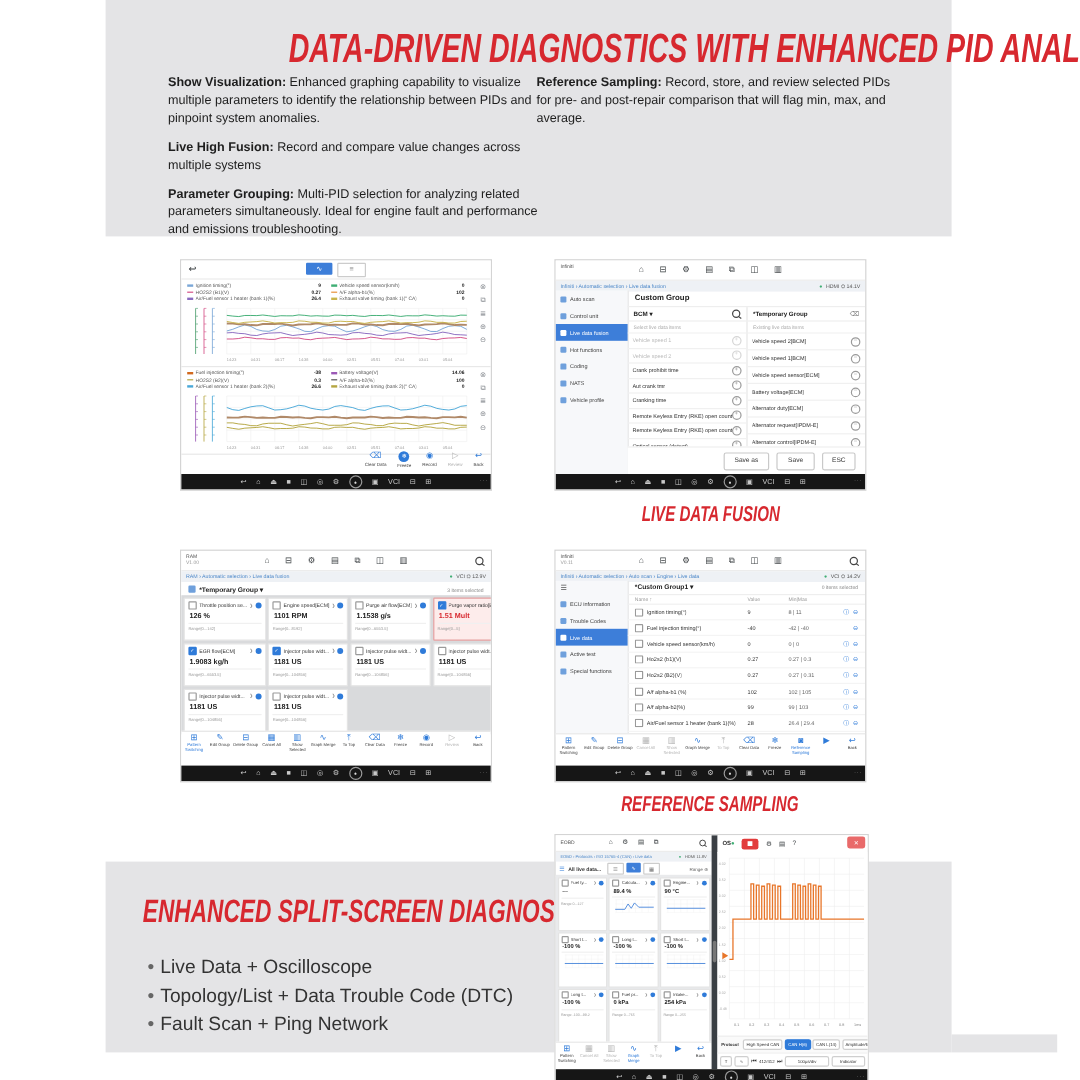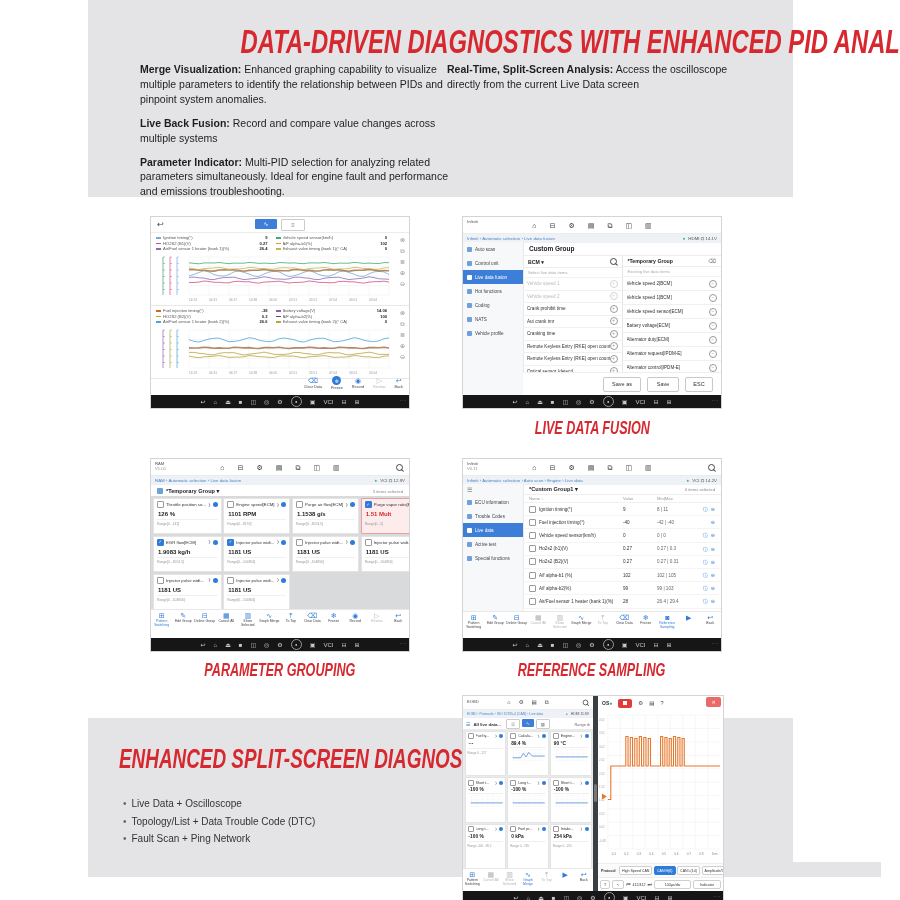--- a/index.html
+++ b/index.html
@@ -7,21 +7,21 @@
   .abs{position:absolute;}
   .gpanel{background:#e4e4e6;}
   .red{color:#d7282f;}
   .cond{font-weight:bold;font-style:italic;white-space:nowrap;}
   .cond>span{display:inline-block;transform:scaleX(.70);transform-origin:center;}
   .cond-l>span{transform-origin:left center;}
   .feat{font-size:10.5px;line-height:1.42;color:#1e1e1e;}
   .feat p{margin:0 0 9px 0;}
   .feat b{font-weight:bold;}
   .cap{font-size:18px;text-align:center;}
-  .bullets{font-size:10px;color:#333;line-height:1.0;}
+  .bullets{font-size:16px;color:#333;line-height:1.0;}
   .bullets div{margin-bottom:7.5px;}
   .bullets .dot{color:#666;margin-right:5px;}
   .shot{position:absolute;background:#fff;border:1px solid #d4d4d4;box-sizing:border-box;overflow:hidden;}
   .anav{position:absolute;left:0;right:0;bottom:0;height:13px;background:#161616;display:flex;align-items:center;justify-content:center;gap:8px;}
   .anav span{color:#c9c9c9;font-size:6px;line-height:1;}
   .anav .cam{width:9px;height:9px;border:1px solid #999;border-radius:50%;display:flex;align-items:center;justify-content:center;flex:none;}
   .anav .stat{position:absolute;right:3px;top:4px;font-size:4px;color:#aaa;}
   .tbar{height:16px;display:flex;align-items:center;border-bottom:1px solid #ececec;position:relative;background:#fff;}
   .ticons{position:absolute;left:0;right:0;display:flex;justify-content:center;gap:13px;color:#3c4043;font-size:7px;line-height:1;}
   .dev{position:absolute;left:4px;top:3px;font-size:4.2px;color:#555;line-height:1.15;z-index:2;}
@@ -65,26 +65,26 @@
 
 <div id="page">
 
   <div class="abs gpanel" style="left:88px;top:0;width:705px;height:197px;"></div>
   <div class="abs gpanel" style="left:88px;top:718px;width:705px;height:159px;"></div>
   <div class="abs gpanel" style="left:793px;top:862px;width:88px;height:15px;"></div>
 
   <div class="abs cond red" style="left:88px;top:22px;width:705px;font-size:34px;text-align:center;"><span>DATA-DRIVEN DIAGNOSTICS WITH ENHANCED PID ANALYSIS</span></div>
 
   <div class="abs feat" id="feat-left" style="left:140px;top:62px;width:310px;">
-      <p><b>Merge Visualization:</b> Enhanced graphing capability to visualize multiple parameters to identify the relationship between PIDs and pinpoint system anomalies.</p>
-      <p><b>Live Back Fusion:</b> Record and compare value changes across multiple systems</p>
-      <p><b>Parameter Indicator:</b> Multi-PID selection for analyzing related parameters simultaneously. Ideal for engine fault and performance and emissions troubleshooting.</p>
+      <p><b>Show Visualization:</b> Enhanced graphing capability to visualize multiple parameters to identify the relationship between PIDs and pinpoint system anomalies.</p>
+      <p><b>Live High Fusion:</b> Record and compare value changes across multiple systems</p>
+      <p><b>Parameter Grouping:</b> Multi-PID selection for analyzing related parameters simultaneously. Ideal for engine fault and performance and emissions troubleshooting.</p>
     </div>
   <div class="abs feat" id="feat-right" style="left:447px;top:62px;width:302px;">
-      <p><b>Real-Time, Split-Screen Analysis:</b> Access the oscilloscope directly from the current Live Data screen</p>
+      <p><b>Reference Sampling:</b> Record, store, and review selected PIDs for pre- and post-repair comparison that will flag min, max, and average.</p>
     </div>
 
   <div class="shot" id="shot1" style="left:150px;top:216px;width:260px;height:193px;">
     <div class="tbar" style="height:15px;">
       <span style="position:absolute;left:6px;font-size:8px;color:#3c4043;">↩</span>
       <div style="position:absolute;left:0;right:0;display:flex;justify-content:center;gap:4px;">
         <span style="width:22px;height:10px;background:#3d7ed9;color:#fff;font-size:6px;display:flex;align-items:center;justify-content:center;border-radius:1px;">∿</span>
         <span style="width:22px;height:10px;border:1px solid #ccc;color:#888;font-size:6px;display:flex;align-items:center;justify-content:center;border-radius:1px;">≡</span>
       </div>
     </div>
@@ -674,21 +674,20 @@
         <span class="cam">
           <span style="font-size: 4px; color: rgb(221, 221, 221);">●</span>
         </span>
         <span>▣</span>
         <span>VCI</span>
         <span>⊟</span>
         <span>⊞</span>
         <span class="stat">· · ·</span>
       </div>
   </div>
-  <div class="abs cap cond red" style="left:150px;top:660px;width:260px;"><span>PARAMETER GROUPING</span></div>
 
   <div class="shot" id="shot4" style="left:462px;top:458px;width:260px;height:194px;">
     <div class="tbar">
       <span class="dev"><span>Infiniti</span><br><span style="color:#999;">V0.11</span></span>
       <div class="ticons" id="s4ticons">
           <span>⌂</span>
           <span>⊟</span>
           <span>⚙</span>
           <span>▤</span>
           <span>⧉</span>

